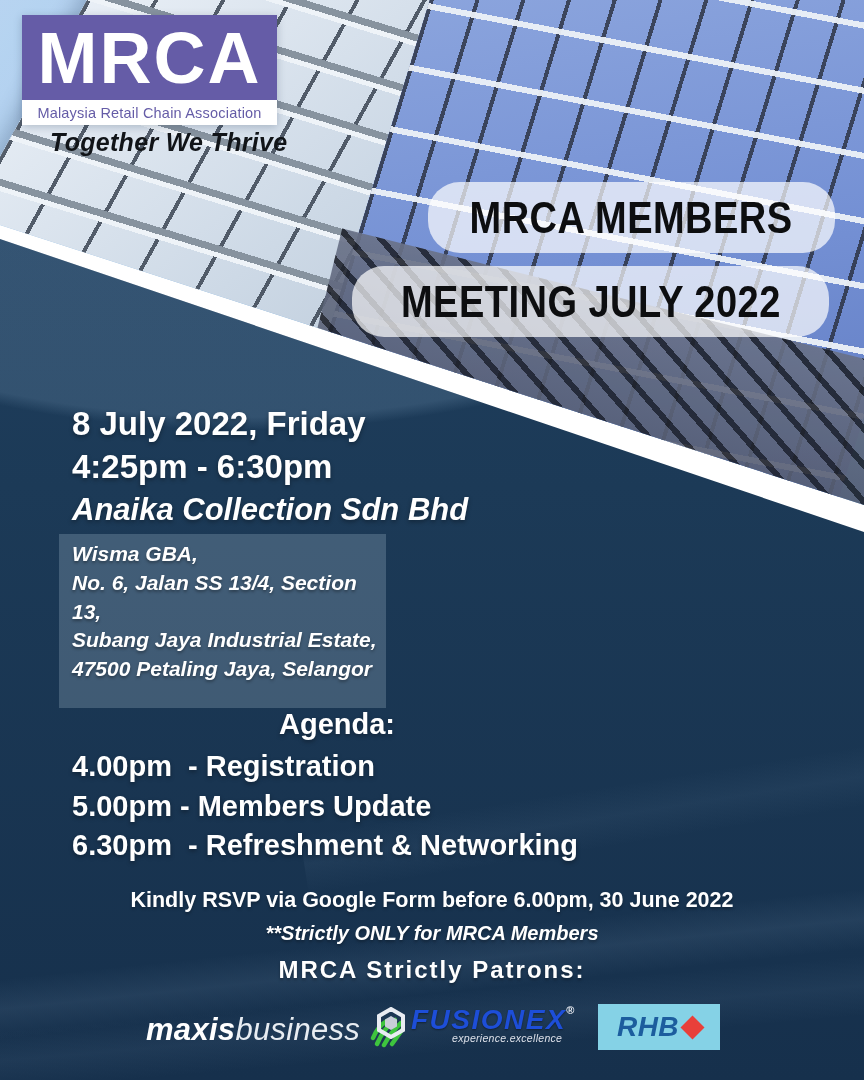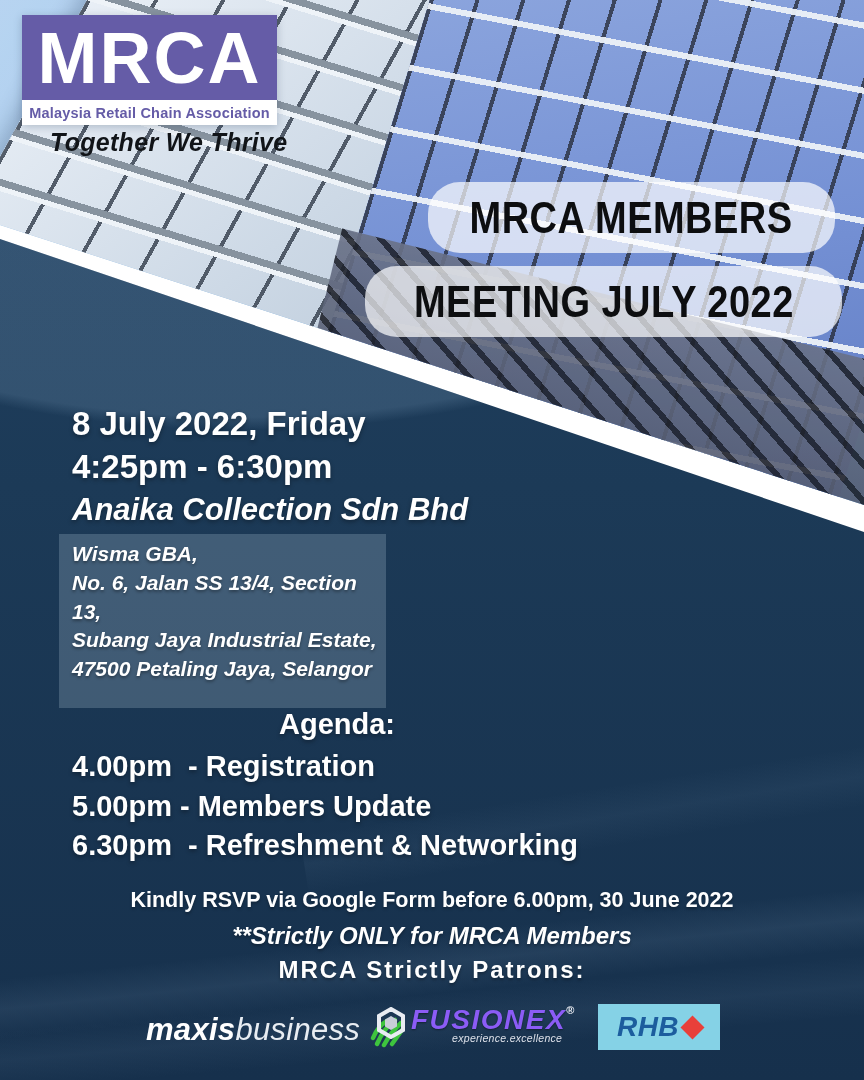--- a/index.html
+++ b/index.html
@@ -60,61 +60,61 @@
   .streak{position:absolute;left:-80px;width:1100px;height:60px;
     background:linear-gradient(180deg,rgba(150,180,210,0) 0%,rgba(150,180,210,0.10) 50%,rgba(150,180,210,0) 100%);}
   .st1{top:930px;transform:rotate(-6deg);}
   .st2{top:990px;transform:rotate(-5deg);opacity:.7;}
   .st3{top:780px;left:300px;width:700px;transform:rotate(-9deg);opacity:.6;}
   
   .logo-block{position:absolute;left:22px;top:15px;width:255px;z-index:4;box-shadow:0 2px 8px rgba(30,50,80,0.25);}
   .logo-purple{height:85px;background:#655ca7;display:flex;align-items:center;justify-content:center;}
   .logo-acronym{color:#ffffff;font-size:72px;font-weight:700;letter-spacing:2px;line-height:1;}
   .logo-strip{height:25px;background:#ffffff;display:flex;align-items:center;justify-content:center;
-    color:#655ca7;font-size:14.5px;letter-spacing:0.2px;font-weight:bold;}
+    color:#655ca7;font-size:14.5px;letter-spacing:0.2px;}
   .tagline{position:absolute;left:50px;top:128px;z-index:4;color:#111418;
     font-size:25px;font-weight:700;font-style:italic;letter-spacing:0.3px;}
   
   .strip{position:absolute;z-index:3;background:rgba(255,255,255,0.70);
     display:flex;align-items:center;justify-content:center;border-radius:32px;}
   .strip1{left:428px;top:182px;width:407px;height:71px;}
-  .strip2{left:365px;top:266px;width:477px;height:71px;text-align:center;}
+  .strip2{left:352px;top:266px;width:477px;height:71px;text-align:center;}
   .title-text{color:#0d0e10;font-size:40px;font-weight:800;letter-spacing:0.5px;
     transform:scale(0.95,1.12);white-space:nowrap;}
   
   .content{position:absolute;inset:0;z-index:5;color:#ffffff;}
   .content > div{position:absolute;}
   .event-block{left:72px;top:402px;text-shadow:0 2px 4px rgba(0,0,0,0.35);}
   .event-date,.event-time{font-size:33px;font-weight:700;line-height:43px;}
   .event-venue{font-size:31px;font-weight:700;font-style:italic;line-height:43px;}
   .address-box{left:59px;top:534px;width:327px;background:rgba(200,222,238,0.22);
     padding:6px 0 24px 13px;box-sizing:border-box;}
   .address-line{font-size:21px;font-weight:700;font-style:italic;line-height:28.8px;
     text-shadow:0 2px 3px rgba(0,0,0,0.35);}
   
   .agenda-heading{left:72px;top:708px;width:530px;text-align:center;
     font-size:29px;font-weight:700;text-shadow:0 2px 4px rgba(0,0,0,0.35);}
   .agenda-list{left:72px;top:747px;text-shadow:0 2px 4px rgba(0,0,0,0.35);}
   .agenda-item{font-size:29px;font-weight:700;line-height:39.5px;white-space:pre;}
   
   .rsvp1{left:0;right:0;top:888px;text-align:center;font-size:21.5px;font-weight:700;
     text-shadow:0 2px 3px rgba(0,0,0,0.3);}
-  .rsvp2{left:0;right:0;top:922px;text-align:center;font-size:24px;font-weight:700;font-style:italic;
+  .rsvp2{left:0;right:0;top:922px;text-align:center;font-size:20px;font-weight:700;font-style:italic;
     text-shadow:0 2px 3px rgba(0,0,0,0.3);}
   .patrons-heading{left:0;right:0;top:956px;text-align:center;font-size:24px;font-weight:700;
     letter-spacing:2px;text-shadow:0 2px 3px rgba(0,0,0,0.3);}
   
   .maxis{left:146px;top:1012px;display:flex;align-items:center;font-style:italic;}
   .maxis-bold{font-size:31px;font-weight:700;color:#ffffff;letter-spacing:0.3px;}
   .maxis-light{font-size:31px;font-weight:400;color:#e8edf2;letter-spacing:0.3px;}
   .maxis-swirl{margin-left:8px;margin-top:2px;}
   .fusionex{left:376px;top:1004px;display:flex;align-items:flex-start;}
   .fusionex-icon{margin-top:3px;}
   .fx-wrap{margin-left:5px;position:relative;}
-  .fusionex-text{font-size:28px;font-weight:800;font-style:italic;color:#8b5cf6;
+  .fusionex-text{font-size:28px;font-weight:800;font-style:italic;color:#1d4ed8;
     letter-spacing:1.5px;text-shadow:0 1px 2px rgba(0,0,0,0.4);}
   .fusionex-reg{font-size:11px;font-weight:700;color:#eff1f6;vertical-align:top;}
   .fusionex-tagline{position:absolute;right:12px;top:28px;font-size:10.5px;font-style:italic;
     color:#dde1ea;letter-spacing:0.3px;white-space:nowrap;}
   .rhb{left:598px;top:1004px;width:122px;height:46px;background:#85d2e6;
     display:flex;align-items:center;justify-content:center;}
   .rhb-text{color:#1c5d9e;font-size:28px;font-weight:800;font-style:italic;letter-spacing:0.5px;}
   .rhb-diamond{width:17px;height:17px;background:#e8403a;transform:rotate(45deg);margin-left:5px;}
 </style>
 </head>

